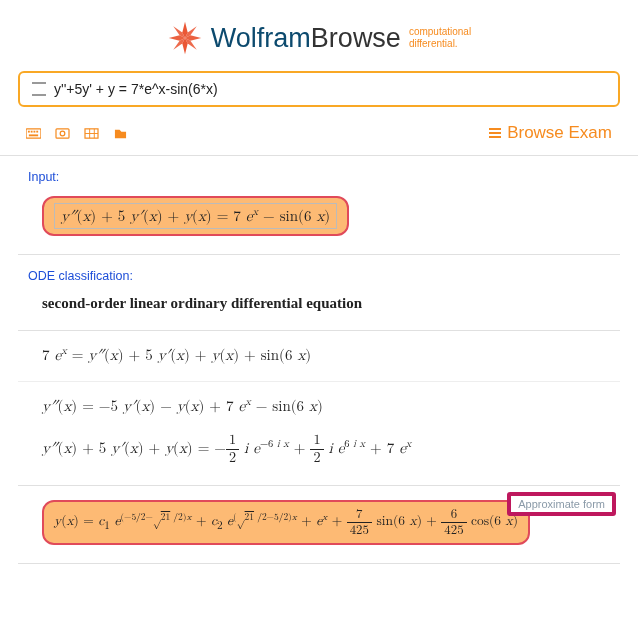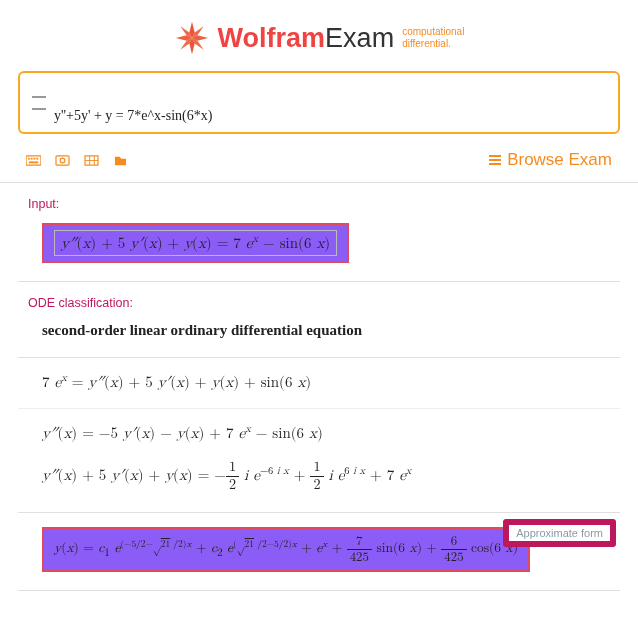--- a/index.html
+++ b/index.html
@@ -1,42 +1,42 @@
 <!DOCTYPE html>
 <html><head>
 <meta charset="utf-8">
 <style>
 * { margin: 0; padding: 0; box-sizing: border-box; }
 body { font-family: -apple-system, BlinkMacSystemFont, "Segoe UI", Arial, sans-serif; background: #fff; width: 638px; }
 .logo-row { display: flex; align-items: center; justify-content: center; padding: 20px 0 15px; }
 .logo-star { width: 36px; height: 36px; margin-right: 8px; }
 .logo-text { font-size: 27px; font-weight: 400; color: #333; }
-.logo-text .bold { font-weight: 700; color: #ef4444; }
+.logo-text .bold { font-weight: 400; color: #0c4a6e; }
 .logo-tag { font-size: 10px; color: #f68b1f; line-height: 1.2; margin-left: 8px; }
 .search-row { padding: 0 18px 8px; }
 .search-box { border: 2px solid #f9a825; border-radius: 6px; padding: 8px 12px; background: #fff; display: flex; align-items: center; }
 .search-box .eq { width: 14px; height: 14px; margin-right: 8px; display: flex; flex-direction: column; justify-content: space-between; }
 .search-box .eq div { height: 2px; background: #999; }
-.search-input { border: none; outline: none; font-size: 14px; color: #222; flex: 1; font-family: Liberation Serif, serif; margin-top: 27px; }
+.search-input { border: none; outline: none; font-size: 14px; color: #222; flex: 1; font-family: Liberation Sans, sans-serif; }
 .tools-row { padding: 8px 26px 12px; display: flex; align-items: center; justify-content: space-between; }
 .tools-left { display: flex; gap: 14px; }
 .tool-icon { width: 15px; height: 13px; }
 .browse { color: #f68b1f; font-size: 17px; display: flex; align-items: center; gap: 6px; }
 .browse-icon { display: flex; flex-direction: column; gap: 2px; }
 .browse-icon div { width: 12px; height: 2px; background: #f68b1f; }
 .content { border-top: 1px solid #e0e0e0; padding: 0 18px; }
 .pod { border-bottom: 1px solid #e0e0e0; padding: 14px 10px 18px; position: relative; }
-.pod-title { font-size: 12.5px; color: #be185d; margin-bottom: 12px; }
+.pod-title { font-size: 12.5px; color: #1d4ed8; margin-bottom: 12px; }
 .pod-body { padding-left: 14px; }
 .math { font-family: "Cambria Math", "STIX", "Latin Modern Math", Georgia, serif; font-size: 15px; color: #222; }
 .math-small { font-size: 13.5px; }
-.hl { border: 2px solid #e04a5a; border-radius: 0; padding: 5px 10px; display: inline-block; background: #8b5cf6; }
+.hl { border: 2px solid #e04a5a; border-radius: 12px; padding: 5px 10px; display: inline-block; background: #fdba74; }
 .hl-inner { border: 1px solid #bbb; padding: 2px 6px; display: inline-block; }
 .subgroup { margin-bottom: 16px; }
-.approx-btn { position: absolute; top: 6px; right: 4px; font-size: 11px; color: #8a9aa8; border: 6px solid #be185d; border-radius: 3px; padding: 2px 7px; background: #fff; }
+.approx-btn { position: absolute; top: 6px; right: 4px; font-size: 11px; color: #8a9aa8; border: 4px solid #be185d; border-radius: 3px; padding: 2px 7px; background: #fff; }
 .frac { display: inline-block; text-align: center; vertical-align: middle; font-size: 0.95em; }
 .frac .num { display: block; border-bottom: 1px solid #222; padding: 0 3px; }
 .frac .den { display: block; padding: 0 3px; }
 sup { font-size: 0.7em; }
 .text-body { font-family: Georgia, serif; font-size: 15px; color: #222; font-weight: bold; }
 </style>
 </head>
 <body>
 
 <div class="logo-row">
@@ -46,21 +46,21 @@
       <polygon points="38,20 26,23 20,20 26,17" opacity="0.85"></polygon>
       <polygon points="20,38 17,26 20,20 23,26" opacity="0.9"></polygon>
       <polygon points="2,20 14,17 20,20 14,23" opacity="0.85"></polygon>
       <polygon points="33,7 26,17 20,20 23,14" opacity="0.8"></polygon>
       <polygon points="33,33 23,26 20,20 26,23" opacity="0.8"></polygon>
       <polygon points="7,33 14,23 20,20 17,26" opacity="0.8"></polygon>
       <polygon points="7,7 17,14 20,20 14,17" opacity="0.8"></polygon>
     </g>
   </svg>
   <span class="logo-text">
-    <span class="bold">Wolfram</span><span>Exam</span>
+    <span class="bold">Wolfram</span><span>Browse</span>
   </span>
   <span class="logo-tag">
     <div>computational</div>
     <div>differential.</div>
   </span>
 </div>
 
 <div class="search-row">
   <div class="search-box">
     <div class="eq">

